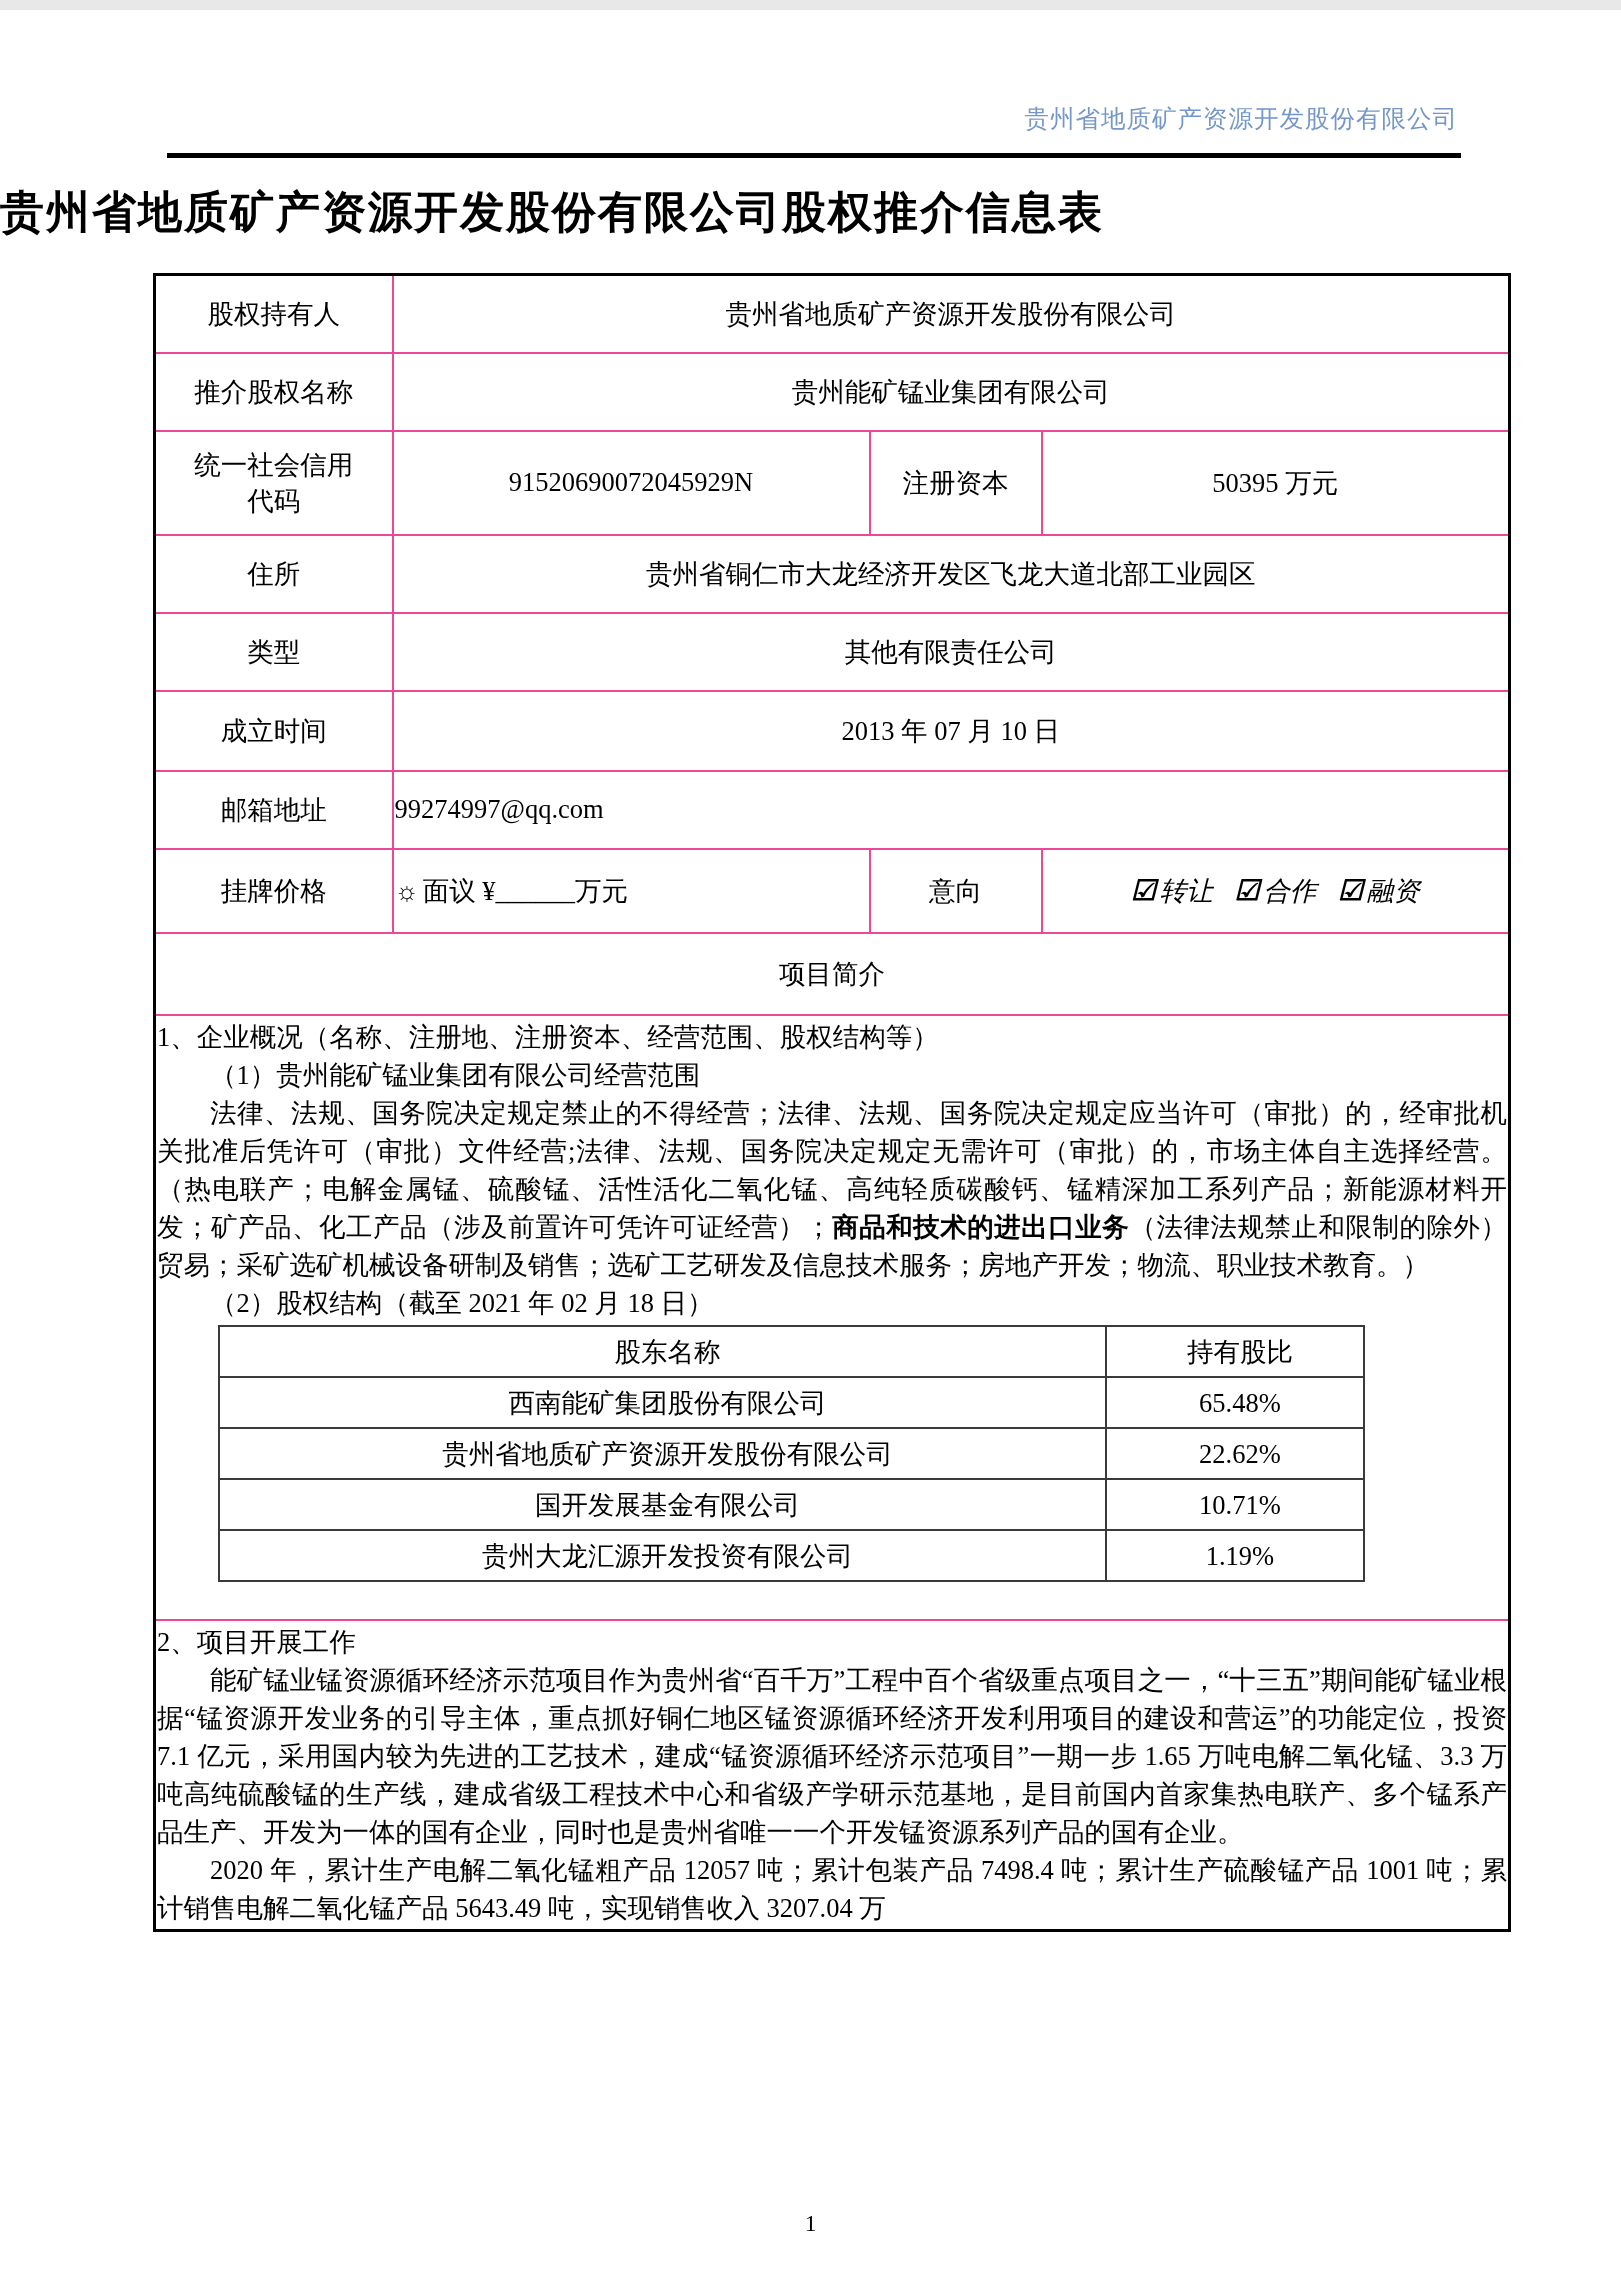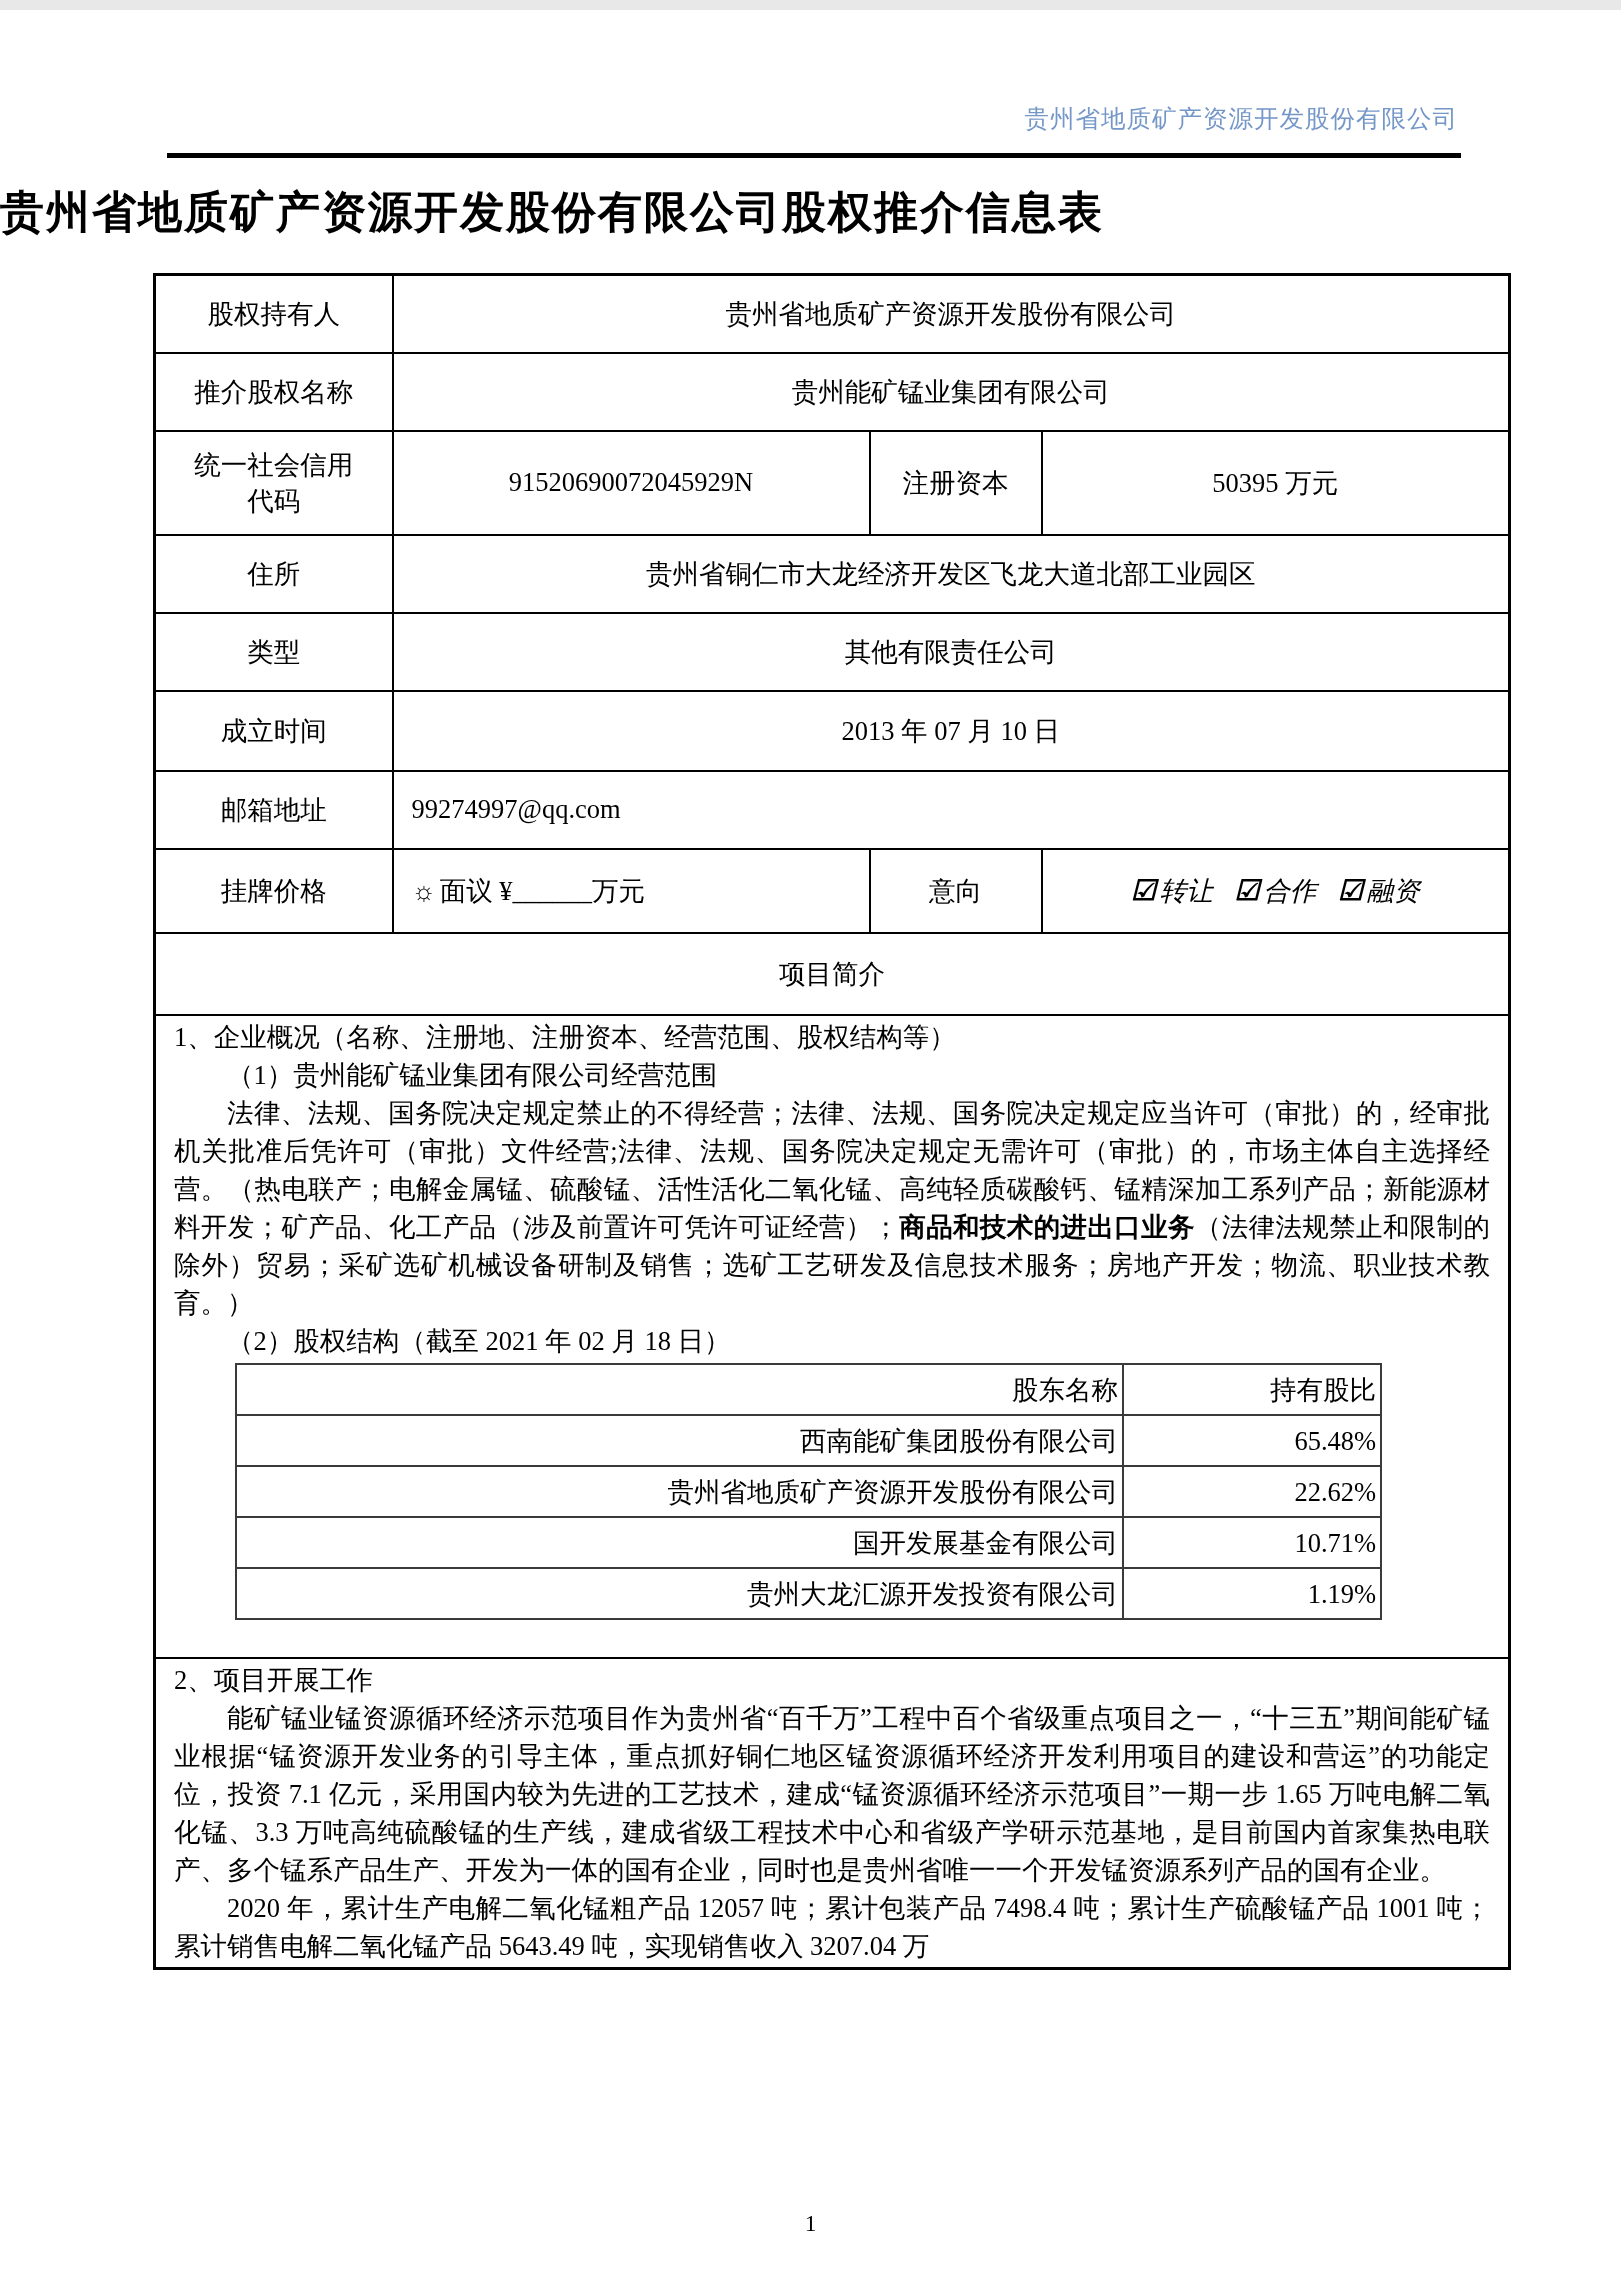--- a/index.html
+++ b/index.html
@@ -29,23 +29,23 @@
     font-weight:bold;font-size:44px;letter-spacing:2px;
   }
   
   .main-table-wrap{position:absolute;top:263px;left:153px;width:1358px;}
   table.main{
     border-collapse:collapse;table-layout:fixed;width:1358px;
     border:3.9px solid #000;
     font-size:26.5px;
   }
   table.main td{
-    border:2px solid #000000;
+    border:2px solid #ec4899;
     vertical-align:middle;
-    padding:2px 18px;
+    padding:2px 1px;
     overflow:hidden;
   }
   td.lbl{text-align:center;white-space:pre-line;}
   td.ctr{text-align:center;}
   td.lft{text-align:left;padding-left:21.6px;}
   td.section{
     text-align:left;vertical-align:top;
     padding:9.8px 13.7px 13.7px 15.7px;
     line-height:38px;
   }
@@ -58,21 +58,21 @@
   .para{margin:0;text-indent:2em;text-align:justify;line-height:38px;}
   
   table.inner{
     border-collapse:collapse;table-layout:fixed;
     width:1147px;margin:3.9px 0 35px 61px;
     font-size:26.5px;
   }
   table.inner td{
     border:2px solid #3a3a3a;
     height:49px;vertical-align:middle;
-    padding:0 3.9px 0 13.7px;text-align:right;
+    padding:0 3.9px 0 13.7px;text-align:center;
   }
   
   .page-number{
     position:absolute;top:2200px;left:0;width:100%;
     text-align:center;font-size:23.5px;
   }
 </style>
 </head>
 <body>
 

